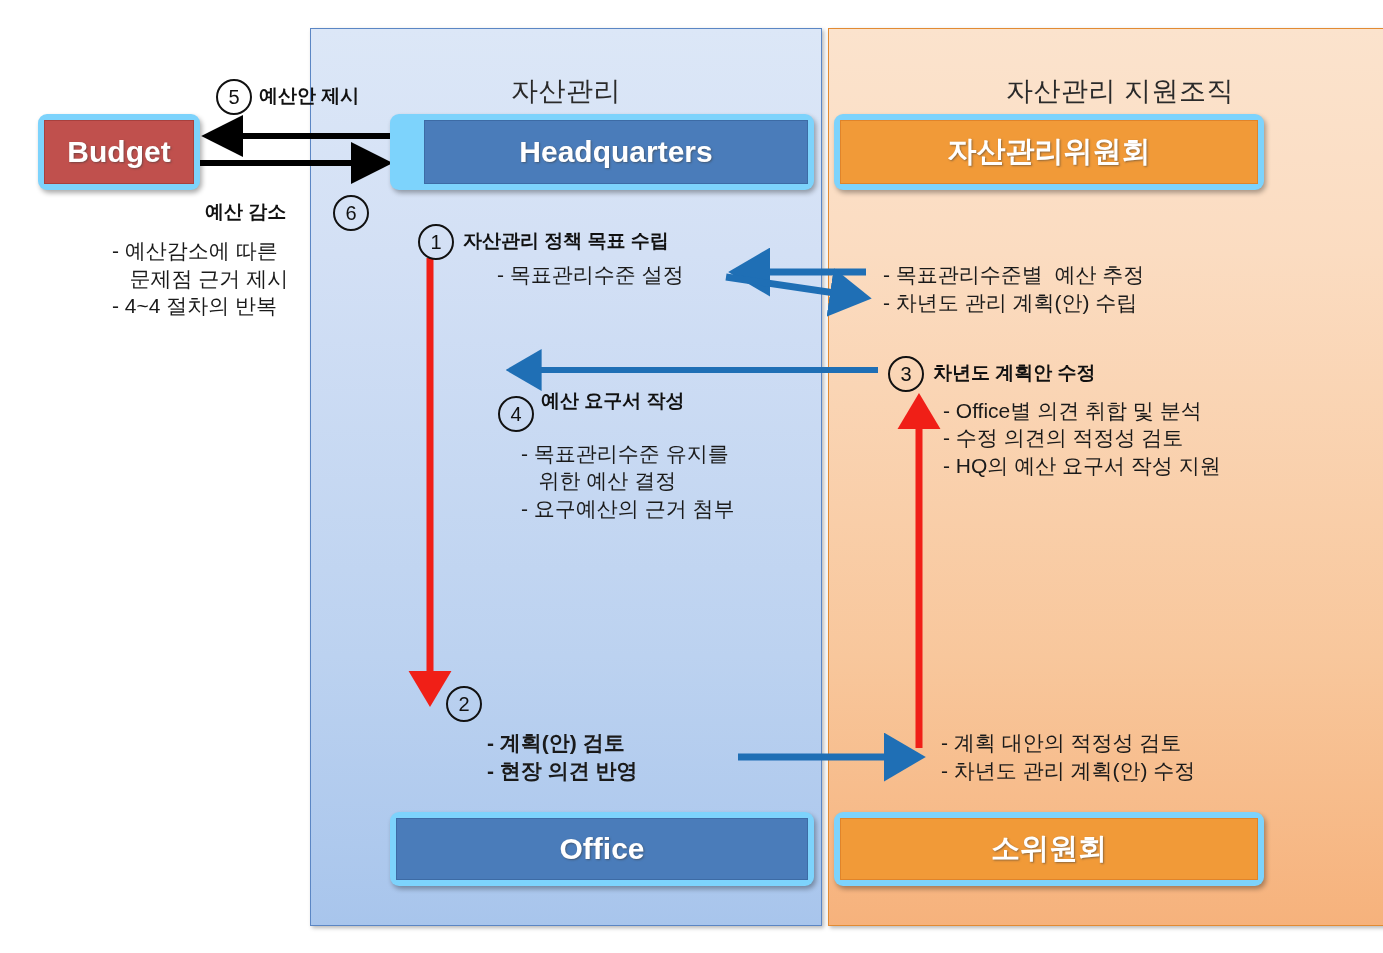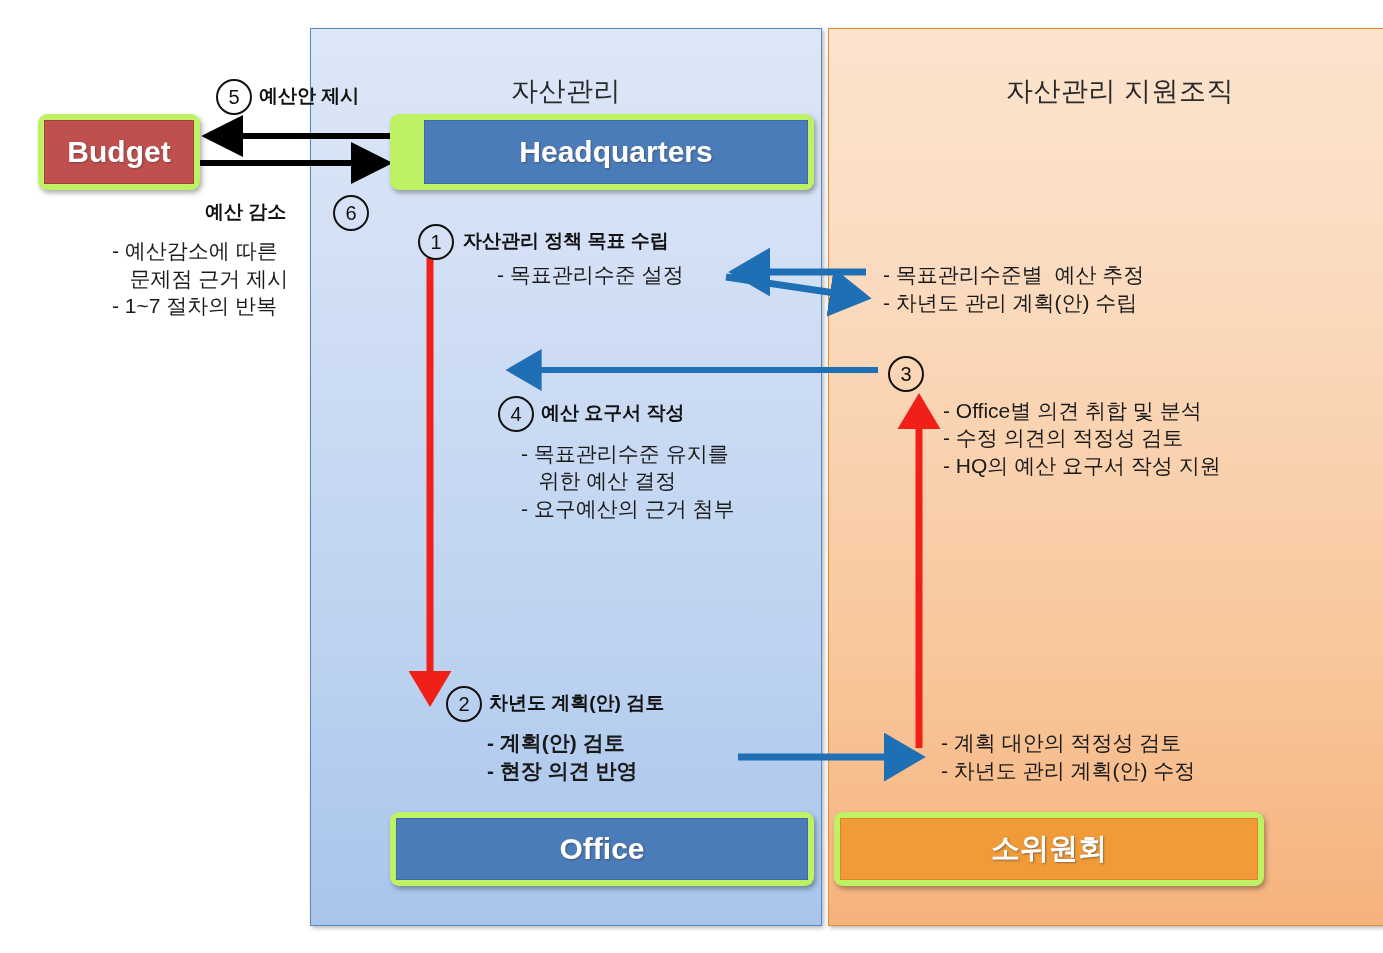--- a/index.html
+++ b/index.html
@@ -24,21 +24,21 @@
     box-shadow:2px 2px 4px rgba(0,0,0,.28);
   }
   .lane-title{
     position:absolute;top:44px;width:100%;text-align:center;
     font-size:27px;color:#2a2a2a;letter-spacing:.5px;
   }
 
   
   .rolebox{
     position:absolute;box-sizing:border-box;
-    background:#bef264;border-radius:9px;padding:6px;
+    background:#7dd3fc;border-radius:9px;padding:6px;
     box-shadow:2px 3px 5px rgba(0,0,0,.33);
     text-align:center;
   }
   .rolebox .inner{
     width:100%;height:100%;box-sizing:border-box;
     display:flex;align-items:center;justify-content:center;
     color:#ffffff;font-weight:bold;
     text-shadow:1px 1px 2px rgba(60,60,60,.55);
   }
   .inner.blue{background:#4a7cba;border:1px solid #3d6ba5;}
@@ -132,55 +132,58 @@
       <line x1="919" y1="748" x2="919" y2="400" stroke="#f01f17" stroke-width="7" marker-end="url(#mk-red)"></line>
     </g>
   </svg>
 
   <div class="rolebox" id="budget-box">
     <div class="inner red">Budget</div>
   </div>
   <div class="rolebox" id="hq-box">
     <div class="inner blue">Headquarters</div>
   </div>
+  <div class="rolebox" id="committee-box">
+    <div class="inner orange">자산관리위원회</div>
+  </div>
   <div class="rolebox" id="office-box">
     <div class="inner blue">Office</div>
   </div>
   <div class="rolebox" id="subcommittee-box">
     <div class="inner orange">소위원회</div>
   </div>
 
   <div class="circ" style="left:216px;top:79px;">5</div>
   <div class="hdr" style="left:259px;top:83px;">예산안 제시</div>
 
   <div class="circ" style="left:333px;top:195px;">6</div>
   <div class="hdr" style="left:205px;top:199px;">예산 감소</div>
   <div class="body" style="left:112px;top:237px;">- 예산감소에 따른
    문제점 근거 제시
-- 1~7 절차의 반복</div>
+- 4~4 절차의 반복</div>
 
   <div class="circ" style="left:418px;top:224px;">1</div>
   <div class="hdr" style="left:463px;top:228px;">자산관리 정책 목표 수립</div>
   <div class="body" style="left:497px;top:261px;">- 목표관리수준 설정</div>
 
   <div class="body" style="left:883px;top:261px;">- 목표관리수준별  예산 추정
 - 차년도 관리 계획(안) 수립</div>
 
   <div class="circ" style="left:888px;top:356px;">3</div>
+  <div class="hdr" style="left:933px;top:360px;">차년도 계획안 수정</div>
   <div class="body tight" style="left:943px;top:397px;">- Office별 의견 취합 및 분석
 - 수정 의견의 적정성 검토
 - HQ의 예산 요구서 작성 지원</div>
 
   <div class="circ" style="left:498px;top:396px;">4</div>
-  <div class="hdr" style="left:541px;top:400px;">예산 요구서 작성</div>
+  <div class="hdr" style="left:541px;top:388px;">예산 요구서 작성</div>
   <div class="body tight" style="left:521px;top:440px;">- 목표관리수준 유지를
    위한 예산 결정
 - 요구예산의 근거 첨부</div>
 
   <div class="circ" style="left:446px;top:686px;">2</div>
-  <div class="hdr" style="left:489px;top:690px;">차년도 계획(안) 검토</div>
   <div class="body" style="left:487px;top:729px;font-weight:bold;">- 계획(안) 검토
 - 현장 의견 반영</div>
 
   <div class="body" style="left:941px;top:729px;">- 계획 대안의 적정성 검토
 - 차년도 관리 계획(안) 수정</div>
 
 </div>
 
 </body></html>

